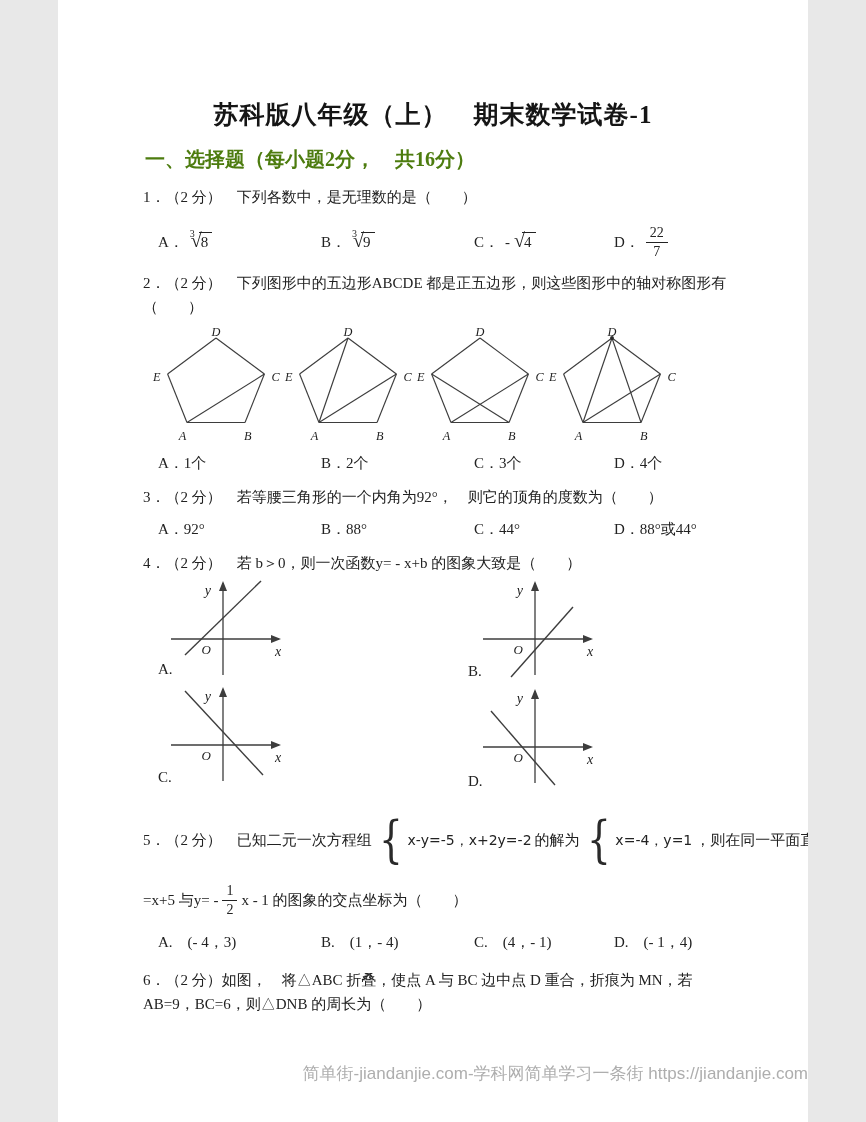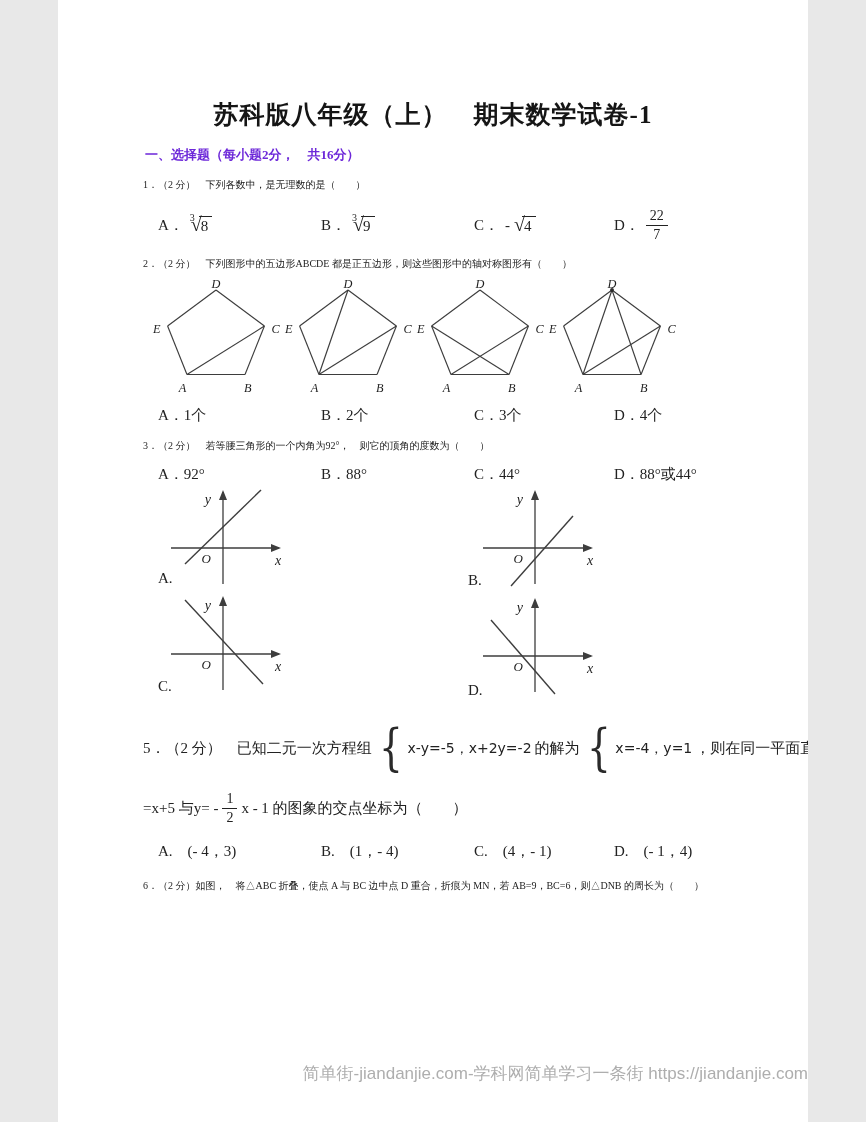--- a/index.html
+++ b/index.html
@@ -14,26 +14,26 @@
   }
   .title{
     margin:0;padding-top:98px;
     text-align:center;
     font-size:25px;font-weight:700;color:#151515;
     letter-spacing:1px;
   }
   .section-heading{
     margin-top:15px;
     padding-left:87px;
-    font-size:13px;font-weight:700;color:#6d28d9;
+    font-size:20px;font-weight:700;color:#4d7c0f;
   }
   .stem{
     margin-top:13px;
     padding-left:85px;padding-right:60px;
-    font-size:10px;line-height:1.55;
+    font-size:15px;line-height:1.55;
   }
   .opt-row{
     display:grid;
     grid-template-columns:163px 153px 140px auto;
     padding-left:100px;
     font-size:15px;
     margin-top:11px;
     align-items:center;
   }
   .opt-cell{display:flex;align-items:center;white-space:nowrap;}
@@ -190,20 +190,21 @@
     <div class="stem">3．（2 分）　若等腰三角形的一个内角为92°，　则它的顶角的度数为（　　）</div>
     <div class="opt-row">
       <div class="opt-cell">A．92°</div>
       <div class="opt-cell">B．88°</div>
       <div class="opt-cell">C．44°</div>
       <div class="opt-cell">D．88°或44°</div>
     </div>
   </div>
 
   <div>
+    <div class="stem">4．（2 分）　若 b＞0，则一次函数y= - x+b 的图象大致是（　　）</div>
     <div class="q4-figs">
       <div class="gwrap" style="left:107px;top:0;"><svg viewBox="0 0 130 104" width="130" height="104">
             <line x1="6" y1="62" x2="114" y2="62" stroke="#3d3d3d" stroke-width="1.3"></line>
             <polygon points="106,58 116,62 106,66" fill="#3d3d3d"></polygon>
             <line x1="58" y1="98" x2="58" y2="6" stroke="#3d3d3d" stroke-width="1.3"></line>
             <polygon points="54,14 58,4 62,14" fill="#3d3d3d"></polygon>
             <line x1="20" y1="78" x2="96" y2="4" stroke="#3d3d3d" stroke-width="1.4"></line>
             <text x="46" y="18" text-anchor="end" font-size="14" font-style="italic" fill="#1e1e1e">y</text>
             <text x="110" y="79" font-size="14" font-style="italic" fill="#1e1e1e">x</text>
             <text x="46" y="77" text-anchor="end" font-size="13" font-style="italic" fill="#1e1e1e">O</text>

